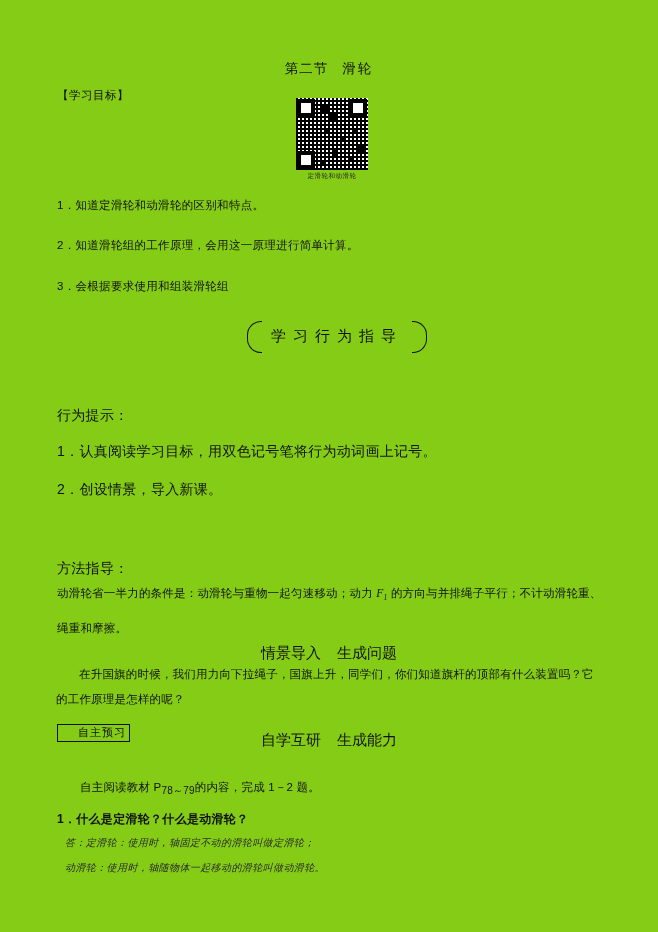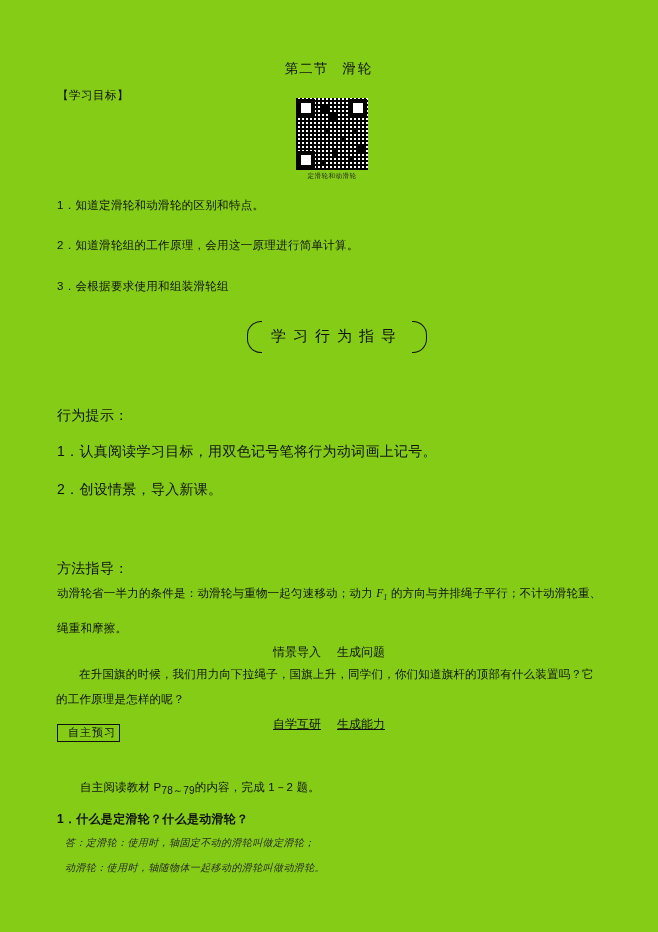--- a/index.html
+++ b/index.html
@@ -169,45 +169,45 @@
   .method-body .sub {
     font-size: 7.5px;
     vertical-align: sub;
   }
 
   .center-head {
     position: absolute;
     left: 0;
     width: 658px;
     text-align: center;
-    font-size: 12px;
+    font-size: 15px;
     color: #111;
     font-family: "DejaVu Sans", sans-serif;
   }
   .center-head .gap { display: inline-block; width: 16px; }
   .situ-head { top: 644px; }
-  .self-head { top: 716px; text-decoration: underline; }
+  .self-head { top: 731px; }
 
   .para {
     position: absolute;
     left: 56px;
     width: 548px;
     font-size: 11.5px;
     line-height: 25px;
     color: #111;
     letter-spacing: 0.2px;
   }
   .situ-para { top: 662px; text-indent: 23px; }
 
   .boxed-label {
     position: absolute;
     left: 57px;
     top: 724px;
     border: 1px solid #111;
-    padding: 1px 3px 2px 10px;
+    padding: 1px 3px 2px 20px;
     font-size: 11px;
     letter-spacing: 1px;
     color: #111;
     line-height: 13px;
   }
 
   .read-line {
     position: absolute;
     left: 57px;
     top: 780px;

